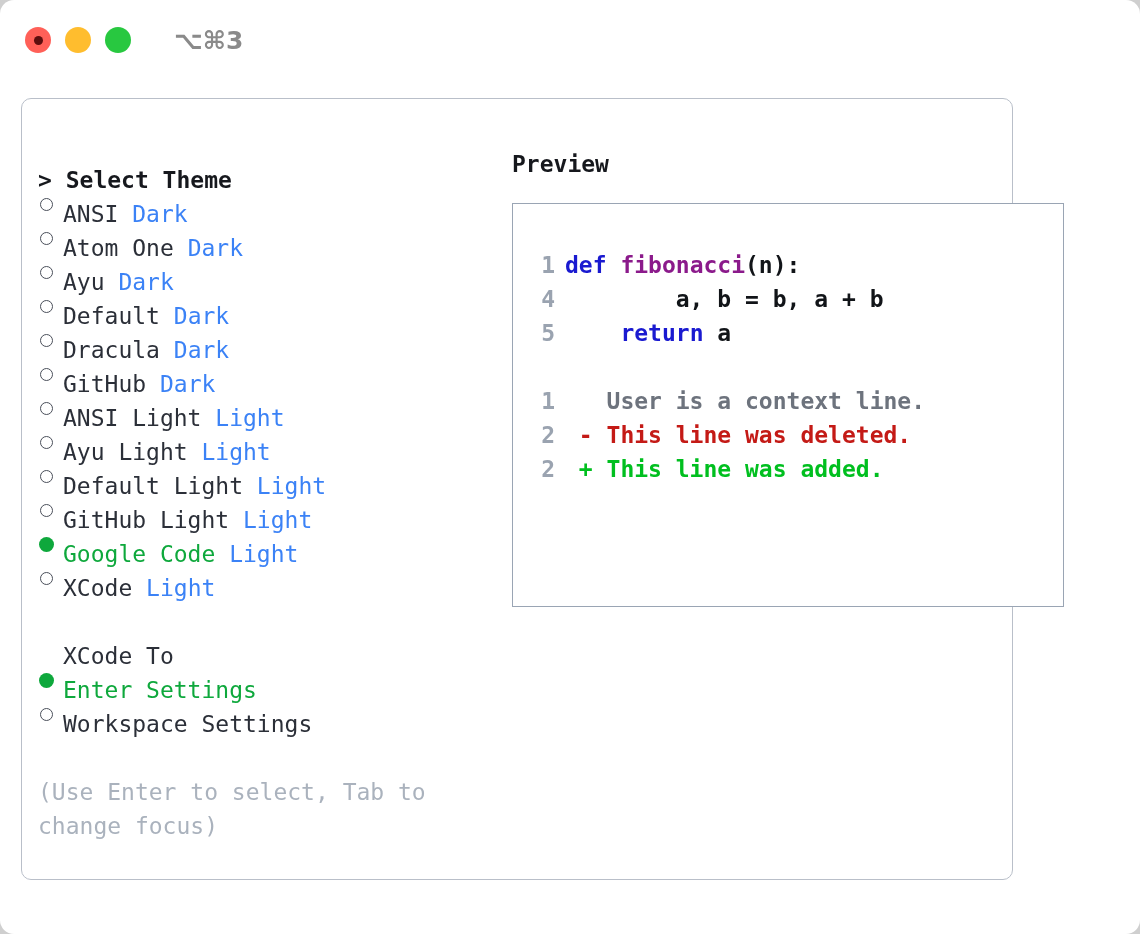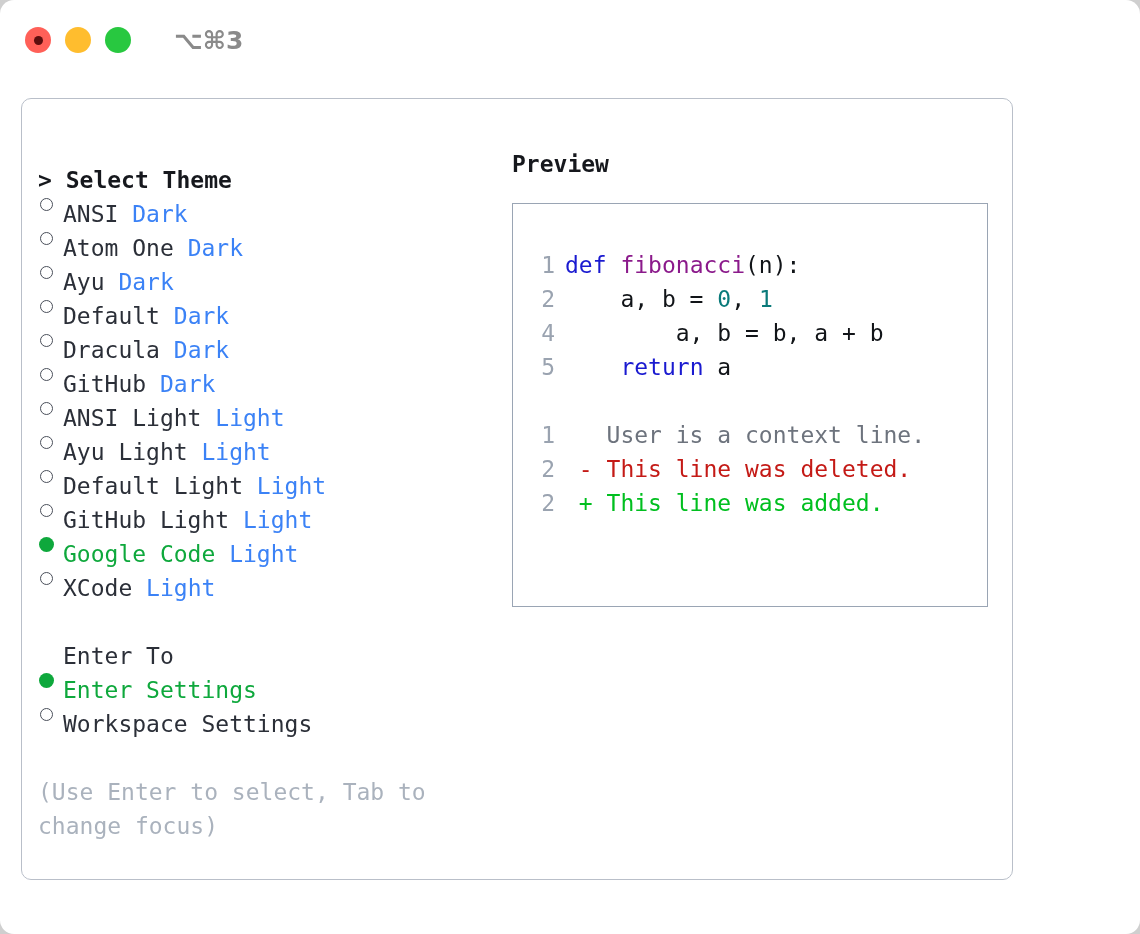--- a/index.html
+++ b/index.html
@@ -163,26 +163,27 @@
     width: 500px;
   }
   .preview-title {
     font-size: 23px;
     font-weight: 700;
     color: #16181d;
     line-height: 34px;
   }
   .preview-box {
     margin-top: 22px;
-    width: 476px;
+    width: 552px;
     height: 404px;
     border: 1.5px solid #9aa5b4;
     box-sizing: border-box;
     background: #ffffff;
     padding: 44px 0 0 18px;
+    font-weight: bold;
   }
   .code-line {
     font-size: 23px;
     line-height: 34px;
     white-space: pre;
   }
   .lnum {
     display: inline-block;
     width: 24px;
     text-align: right;
@@ -229,35 +230,34 @@
             <div class="opt-row"><span class="bullet"><span class="ring"></span></span><span class="opt-name">ANSI Light</span><span class="opt-kind"> Light</span></div>
             <div class="opt-row"><span class="bullet"><span class="ring"></span></span><span class="opt-name">Ayu Light</span><span class="opt-kind"> Light</span></div>
             <div class="opt-row"><span class="bullet"><span class="ring"></span></span><span class="opt-name">Default Light</span><span class="opt-kind"> Light</span></div>
             <div class="opt-row"><span class="bullet"><span class="ring"></span></span><span class="opt-name">GitHub Light</span><span class="opt-kind"> Light</span></div>
             <div class="opt-row selected"><span class="bullet"><span class="dot"></span></span><span class="opt-name">Google Code</span><span class="opt-kind"> Light</span></div>
             <div class="opt-row"><span class="bullet"><span class="ring"></span></span><span class="opt-name">XCode</span><span class="opt-kind"> Light</span></div>
           </div>
 
         <div class="spacer-row"></div>
 
-        <div class="apply-header">Enter To</div>
+        <div class="apply-header">XCode To</div>
         <div id="apply-items">
             <div class="opt-row selected"><span class="bullet"><span class="dot"></span></span><span class="opt-name">Enter Settings</span></div>
             <div class="opt-row"><span class="bullet"><span class="ring"></span></span><span class="opt-name">Workspace Settings</span></div>
           </div>
 
         <div class="hint">(Use Enter to select, Tab to change focus)</div>
       </div>
 
       <div class="right-col">
         <div class="preview-title">Preview</div>
         <div class="preview-box">
           <div id="code-lines">
               <div class="code-line"><span class="lnum">1</span><span class="code-body"><span class="tok-kw">def </span><span class="tok-fn">fibonacci</span><span class="tok-txt">(n):</span></span></div>
-              <div class="code-line"><span class="lnum">2</span><span class="code-body"><span class="tok-txt">    a, b = </span><span class="tok-num">0</span><span class="tok-txt">, </span><span class="tok-num">1</span></span></div>
               <div class="code-line"><span class="lnum">4</span><span class="code-body"><span class="tok-txt">        a, b = b, a + b</span></span></div>
               <div class="code-line"><span class="lnum">5</span><span class="code-body"><span class="tok-txt">    </span><span class="tok-kw">return</span><span class="tok-txt"> a</span></span></div>
             </div>
           <div class="blank-line"></div>
           <div id="diff-lines">
               <div class="code-line"><span class="lnum">1</span><span class="code-body"><span class="tok-ctx">   User is a context line.</span></span></div>
               <div class="code-line"><span class="lnum">2</span><span class="code-body"><span class="tok-del"> - This line was deleted.</span></span></div>
               <div class="code-line"><span class="lnum">2</span><span class="code-body"><span class="tok-add"> + This line was added.</span></span></div>
             </div>
         </div>

